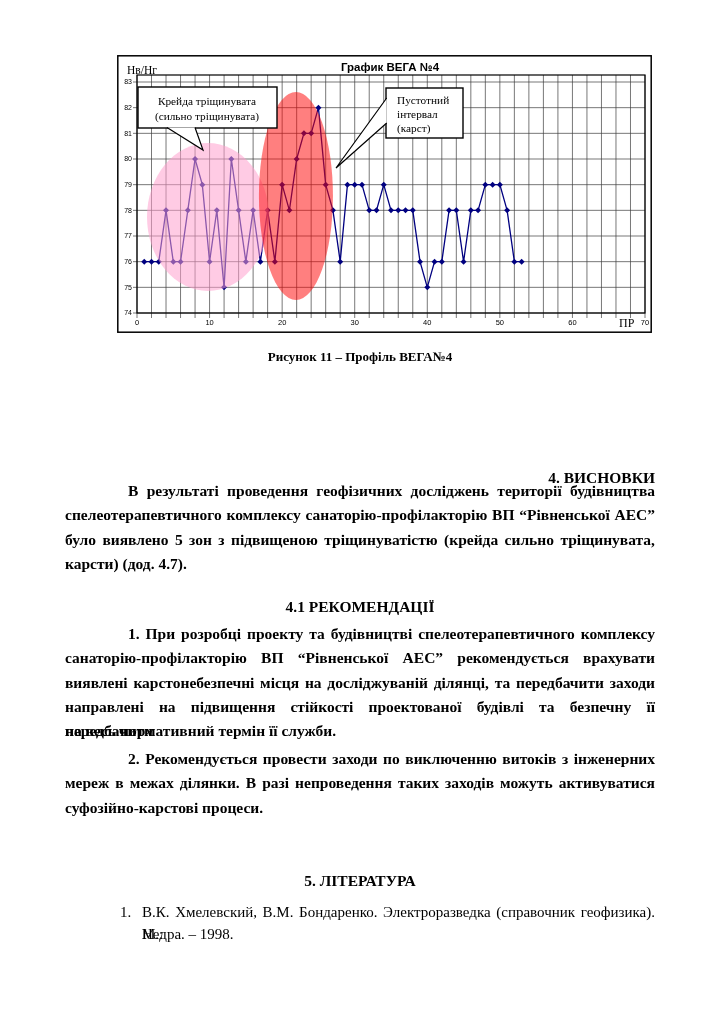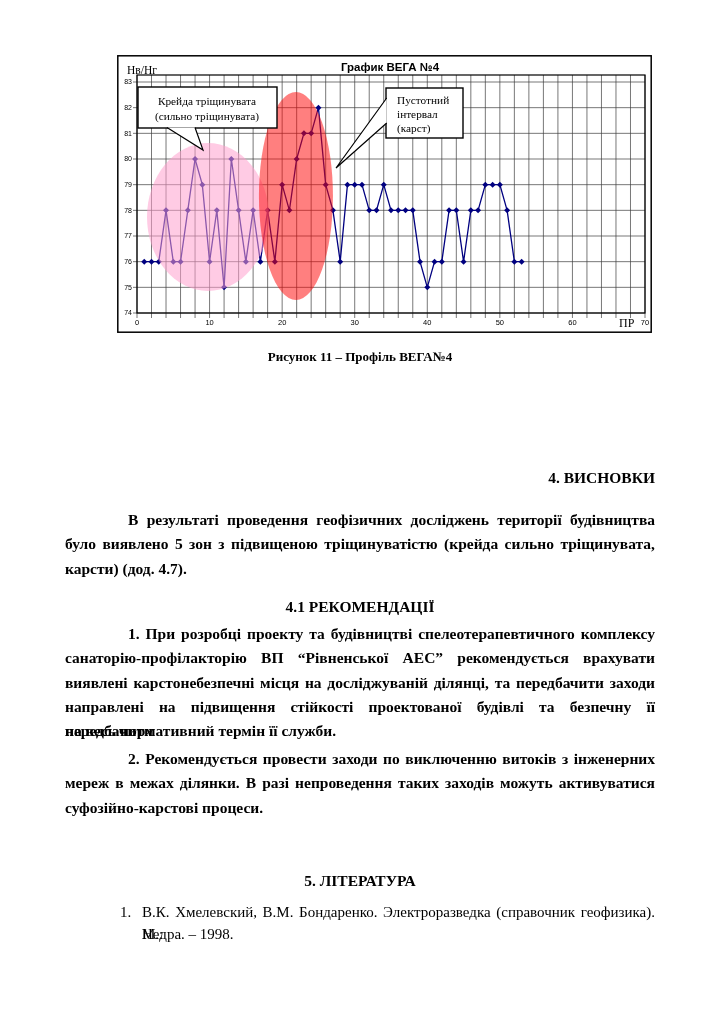--- a/index.html
+++ b/index.html
@@ -5,21 +5,21 @@
   html,body{margin:0;padding:0;background:#e8e8e8;}
   .page{position:relative;width:720px;height:1018px;background:#ffffff;overflow:hidden;
         font-family:"Liberation Serif",serif;color:#000;}
   .chart-wrap{position:absolute;left:117px;top:55px;width:535px;height:278px;}
   .caption{position:absolute;left:65px;top:349px;width:590px;text-align:center;
            font-weight:bold;font-size:13px;}
   .h{position:absolute;left:65px;width:590px;text-align:center;font-weight:bold;
      font-size:15.5px;line-height:20px;}
   .h4{top:468px;text-align:right;} .h41{top:597px;} .h5{top:871px;}
   .para{position:absolute;left:65px;width:590px;font-weight:bold;font-size:15.5px;}
-  .p-concl{top:508px;} .p-rec1{top:622px;} .p-rec2{top:747px;}
+  .p-concl{top:479px;} .p-rec1{top:622px;} .p-rec2{top:747px;}
   .pline{line-height:24.3px;height:24.3px;text-align:justify;text-align-last:justify;}
   .pline.first{text-indent:63px;}
   .pline.last{text-align-last:left;}
   .ref{position:absolute;left:120px;top:902px;width:537px;font-size:15px;font-weight:normal;}
   .ref-num{position:absolute;left:0;top:0;line-height:21.5px;}
   .ref-text{margin-left:22px;width:513px;}
   .rline{line-height:21.5px;height:21.5px;text-align:justify;text-align-last:justify;}
   .rline.last{text-align-last:left;}
 </style>
 </head>
@@ -165,20 +165,21 @@
         <text x="280" y="76.9" text-anchor="start" font-size="11.3" font-family="&quot;Liberation Serif&quot;, serif" fill="#000">(карст)</text>
       </svg>
   </div>
 
   <div class="caption">Рисунок 11 – Профіль ВЕГА№4</div>
 
   <div class="h h4">4. ВИСНОВКИ</div>
 
   <div class="para p-concl">
     <div class="pline first">В результаті проведення геофізичних досліджень території будівництва</div>
+    <div class="pline">спелеотерапевтичного комплексу санаторію-профілакторію ВП “Рівненської АЕС”</div>
     <div class="pline">було виявлено 5 зон з підвищеною тріщинуватістю (крейда сильно тріщинувата,</div>
     <div class="pline last">карсти) (дод. 4.7).</div>
   </div>
 
   <div class="h h41">4.1 РЕКОМЕНДАЦІЇ</div>
 
   <div class="para p-rec1">
     <div class="pline first">1. При розробці проекту та будівництві спелеотерапевтичного комплексу</div>
     <div class="pline">санаторію-профілакторію ВП “Рівненської АЕС” рекомендується врахувати</div>
     <div class="pline">виявлені карстонебезпечні місця на досліджуваній ділянці, та передбачити заходи</div>

